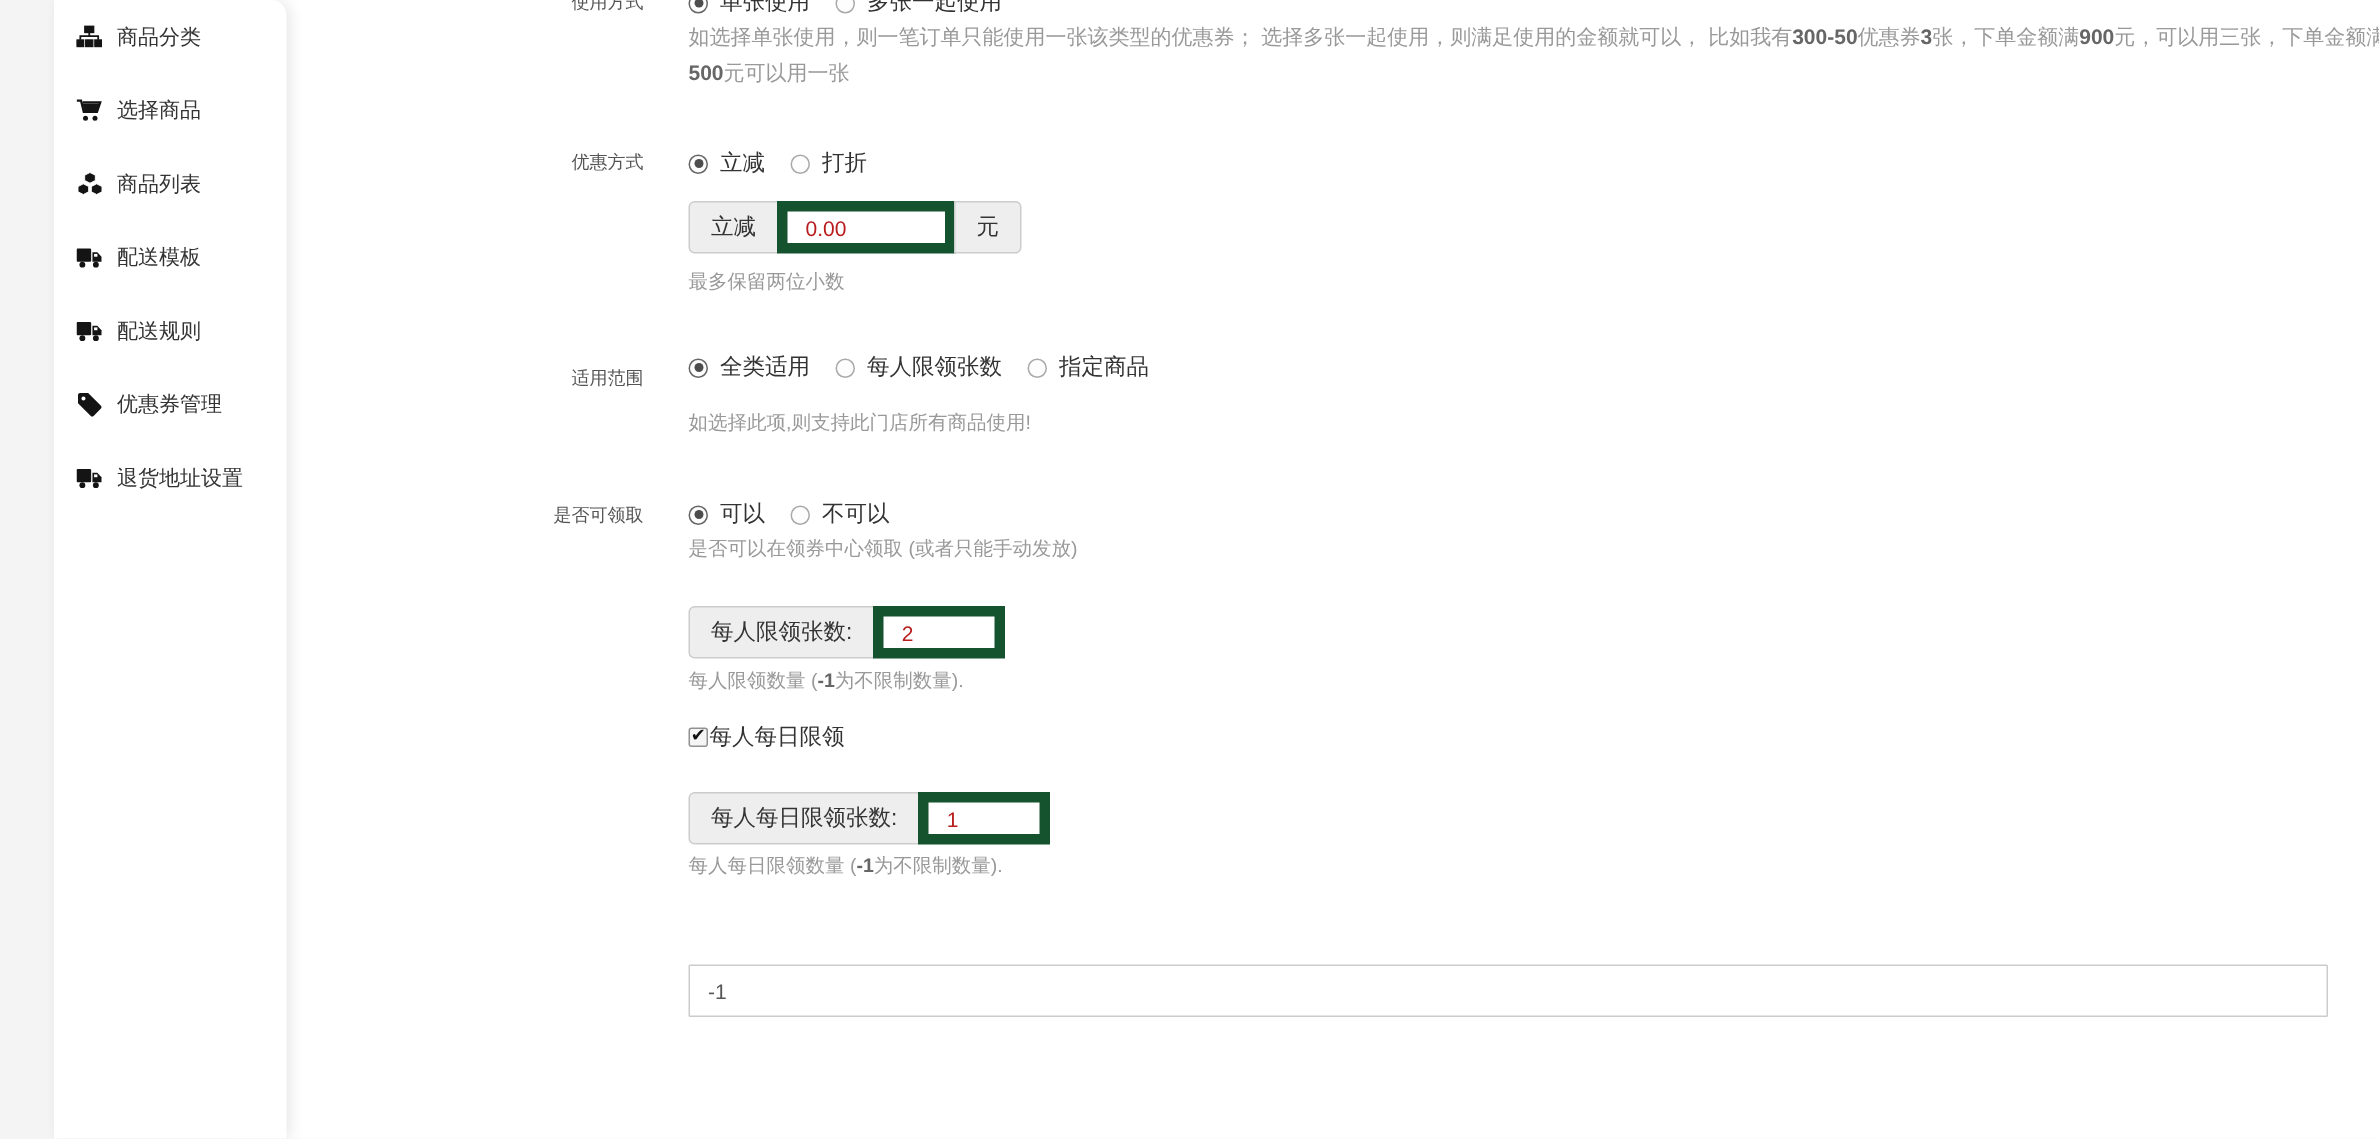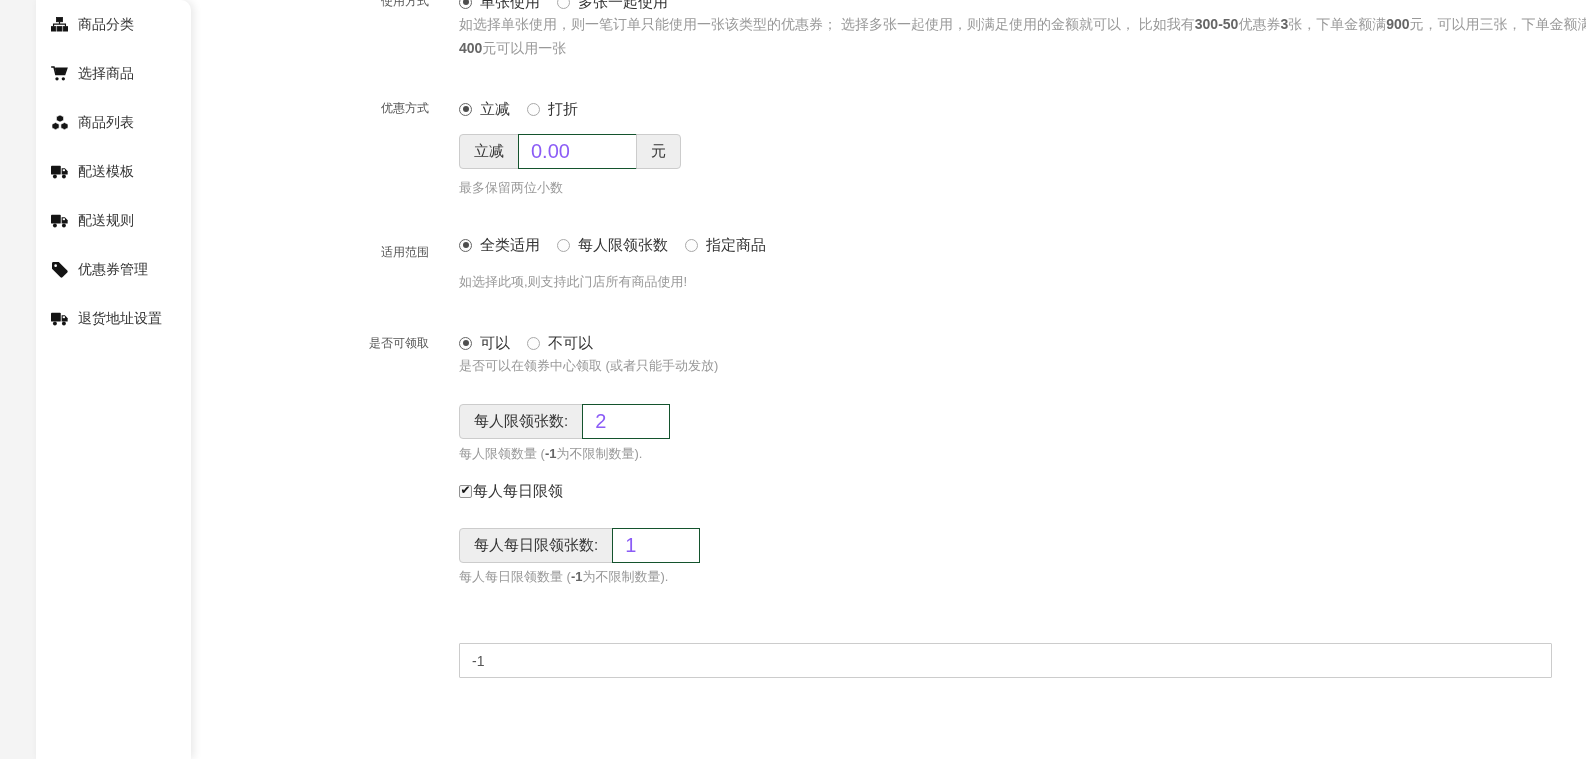--- a/index.html
+++ b/index.html
@@ -36,22 +36,22 @@
   .rc.sel { border-color:#666; }
   .rc.sel::after { content:''; position:absolute; left:2.5px; top:2.5px;
     width:6px; height:6px; border-radius:50%; background:#4d4d4d; }
 
   .input-group { display:inline-flex; height:35px; }
   .ig-addon { background:#eee; border:1px solid #ccc; color:#333;
     font-size:15px; display:flex; align-items:center; padding:0 14px;
     white-space:nowrap; }
   .ig-addon.first { border-radius:4px 0 0 4px; }
   .ig-addon.last  { border-radius:0 4px 4px 0; margin-left:-1px; }
-  .ig-input { border:1px solid #14532d; margin-left:-1px; padding:0 12px;
-    font-size:20px; color:#8b5cf6; outline:none; height:35px;
+  .ig-input { border:7px solid #14532d; margin-left:-1px; padding:0 12px;
+    font-size:14px; color:#b91c1c; outline:none; height:35px;
     font-family:inherit; }
 
   .hint { font-size:13px; color:#999; line-height:18px; white-space:nowrap; }
   .desc-line { font-size:14px; color:#999; line-height:24px; white-space:nowrap; }
   .seg-b { font-weight:bold; color:#666; }
 
   .checkbox-row { display:flex; align-items:center; height:20px;
     font-size:15px; color:#333; cursor:pointer; }
   .cb { width:13px; height:13px; border:1px solid #919191; background:#f5f5f5;
     display:inline-flex; align-items:center; justify-content:center;
@@ -74,21 +74,21 @@
     <span class="radio">
       <span class="rc sel"></span>
       <span>单张使用</span>
     </span>
     <span class="radio">
       <span class="rc"></span>
       <span>多张一起使用</span>
     </span>
   </div>
   <div class="ctrl desc-line" style="top:12px"><span>如选择单张使用，则一笔订单只能使用一张该类型的优惠券； 选择多张一起使用，则满足使用的金额就可以， 比如我有</span><span class="seg-b">300-50</span><span>优惠券</span><span class="seg-b">3</span><span>张，下单金额满</span><span class="seg-b">900</span><span>元，可以用三张，下单金额满</span></div>
-  <div class="ctrl desc-line" style="top:36px"><span class="seg-b">400</span><span>元可以用一张</span></div>
+  <div class="ctrl desc-line" style="top:36px"><span class="seg-b">500</span><span>元可以用一张</span></div>
 
   <div class="fg-label" style="top:99px">优惠方式</div>
   <div class="ctrl radio-row" style="top:97px">
     <span class="radio">
       <span class="rc sel"></span>
       <span>立减</span>
     </span>
     <span class="radio">
       <span class="rc"></span>
       <span>打折</span>

